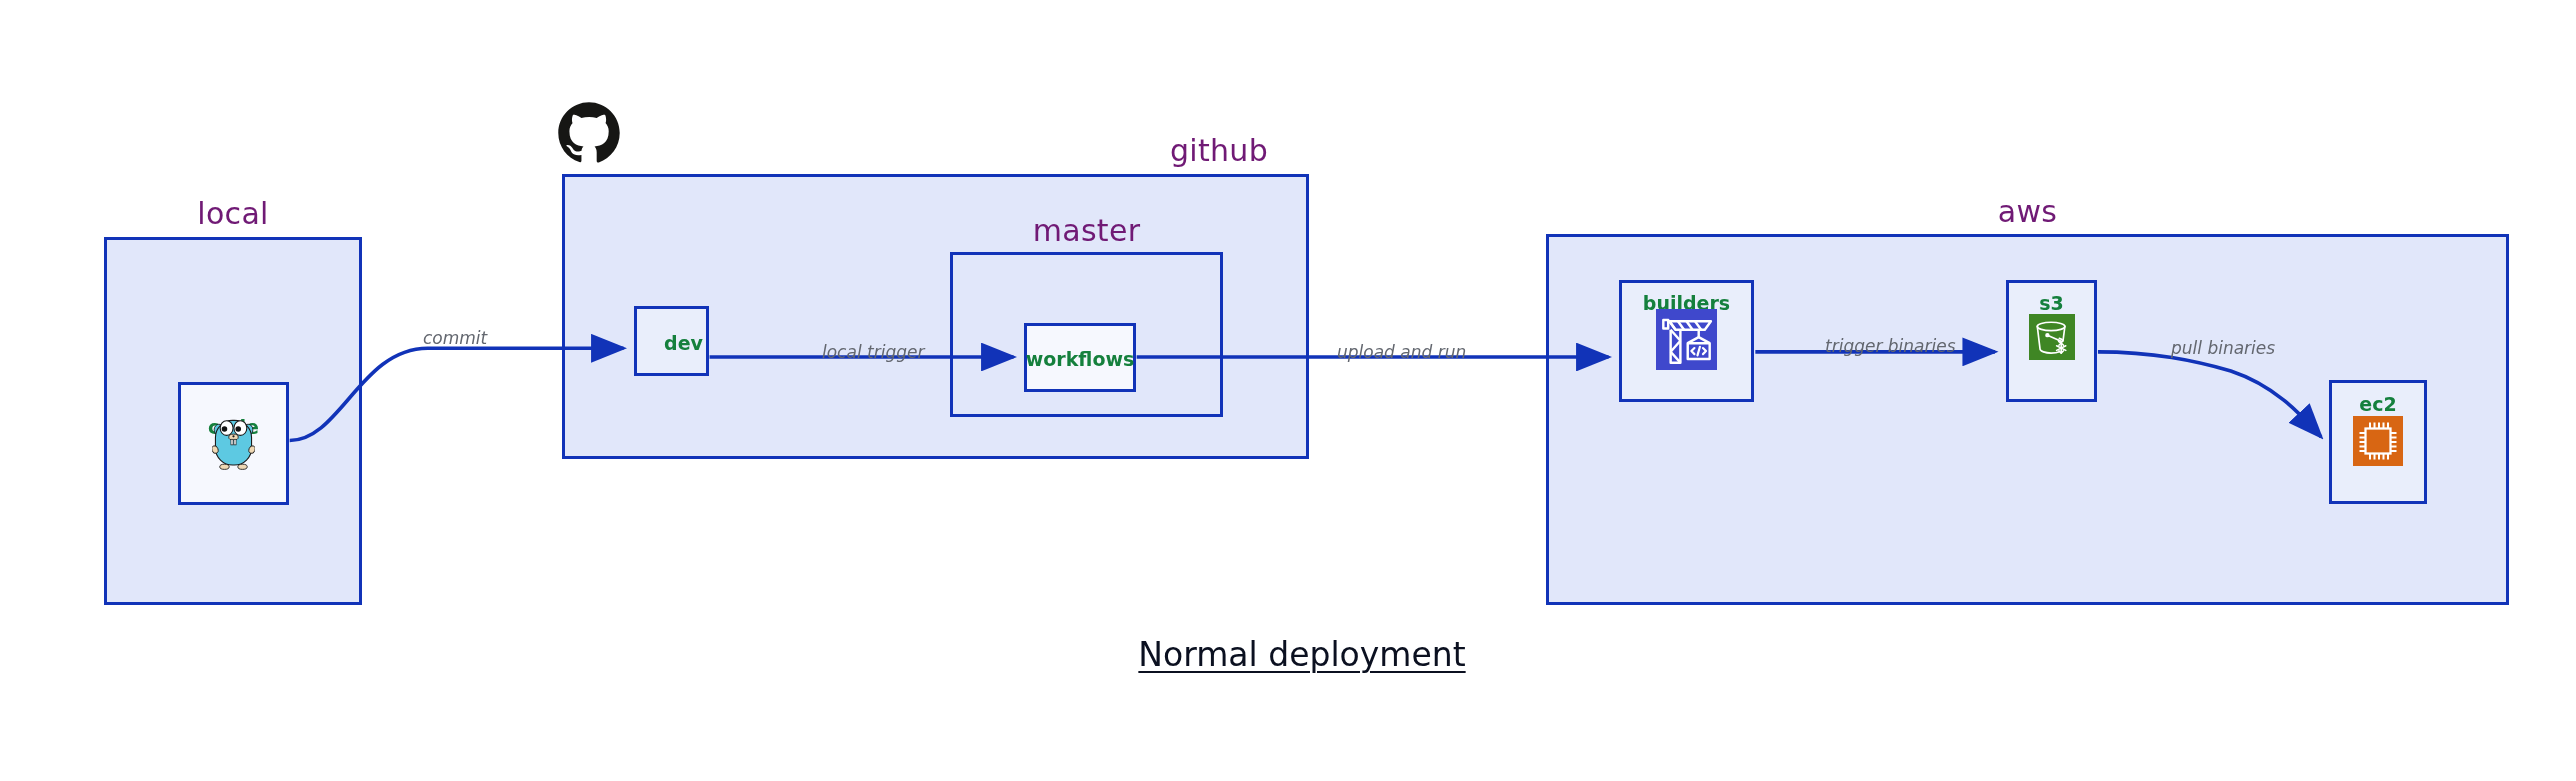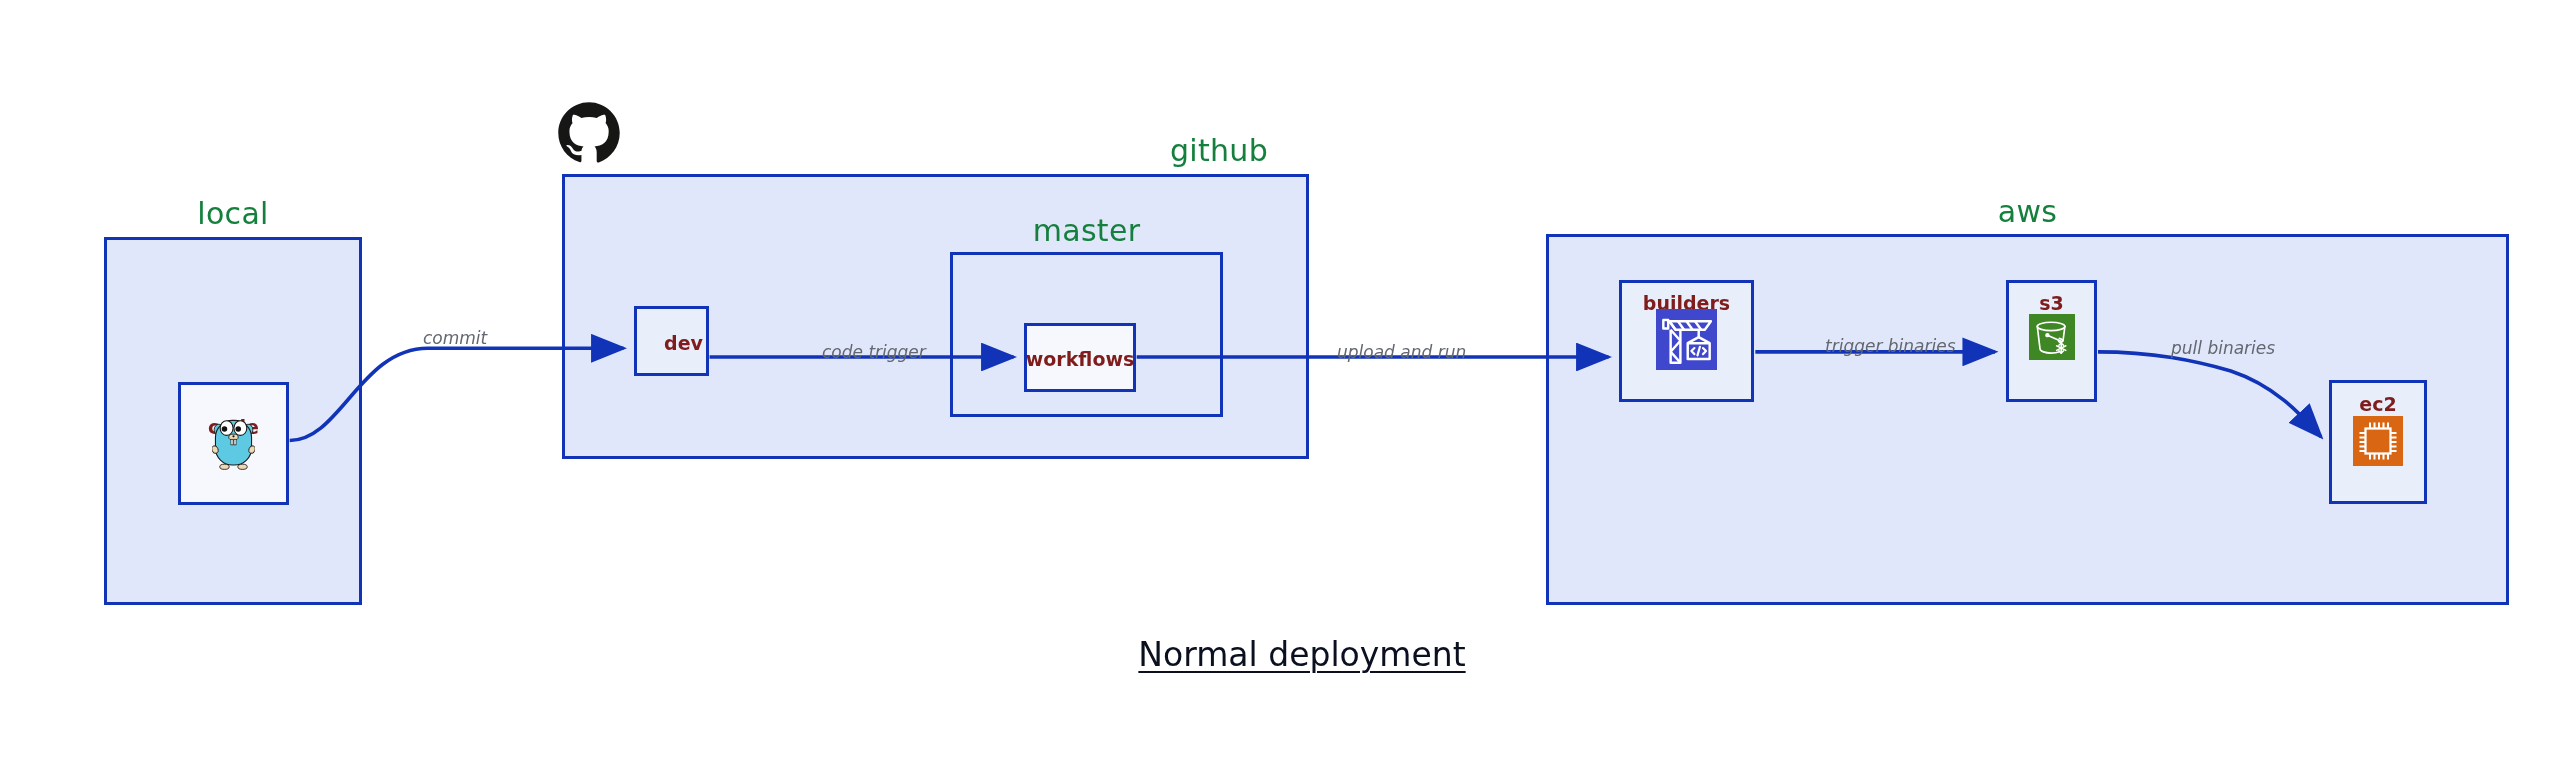--- a/index.html
+++ b/index.html
@@ -20,21 +20,21 @@
 
   
   .group-box {
     position: absolute;
     background: #E1E7FA;
     border: 3.6px solid #1133B8;
     box-sizing: border-box;
   }
   .group-label {
     position: absolute;
-    color: #15803d;
+    color: #701a75;
     font-size: 30px;
     font-weight: 400;
     font-family: "DejaVu Sans", sans-serif;
     letter-spacing: 0.3px;
     white-space: nowrap;
   }
 
   
   .node-box {
     position: absolute;
@@ -43,21 +43,21 @@
     box-sizing: border-box;
   }
   .node-box.white {
     background: #F6F8FE;
   }
   .node-label {
     position: absolute;
     left: 0;
     right: 0;
     text-align: center;
-    color: #7f1d1d;
+    color: #15803d;
     font-size: 19px;
     font-weight: 700;
     font-family: "DejaVu Sans", sans-serif;
     white-space: nowrap;
   }
 
   
   .edge-label {
     position: absolute;
     color: #63676F;
@@ -211,21 +211,21 @@
         <path d="M 562 855 C 660 855 700 676 830 676 L 1210 676" fill="none" stroke="#1133B8" stroke-width="7" marker-end="url(#arrowhead)"></path>
         <path d="M 1377 693 L 1967 693" fill="none" stroke="#1133B8" stroke-width="7" marker-end="url(#arrowhead)"></path>
         <path d="M 2206 693 L 3122 693" fill="none" stroke="#1133B8" stroke-width="7" marker-end="url(#arrowhead)"></path>
         <path d="M 3407 683 L 3872 683" fill="none" stroke="#1133B8" stroke-width="7" marker-end="url(#arrowhead)"></path>
         <path d="M 4072 683 C 4180 683 4260 700 4330 720 C 4420 750 4470 810 4505 848" fill="none" stroke="#1133B8" stroke-width="7" marker-end="url(#arrowhead)"></path>
       </g>
   </svg>
 
   <div id="edge-labels-layer">
       <div class="edge-label" style="left: 423px; top: 328px; box-shadow: none; text-align: center;">commit</div>
-      <div class="edge-label" style="left: 822px; top: 342px; box-shadow: none;">code trigger</div>
+      <div class="edge-label" style="left: 822px; top: 342px; box-shadow: none;">local trigger</div>
       <div class="edge-label" style="left: 1337px; top: 342px; box-shadow: none;">upload and run</div>
       <div class="edge-label" style="left: 1825px; top: 336px; box-shadow: none;">trigger binaries</div>
       <div class="edge-label" style="left: 2171px; top: 338px; box-shadow: none;">pull binaries</div>
     </div>
 
   <div id="free-icons-layer">
       <div class="icon-wrap" style="left: 557px; top: 101px;">
         <svg viewBox="0 0 100 100" width="64" height="64">
         <path fill="#161614" fill-rule="evenodd" d="M50 2C23.5 2 2 23.5 2 50c0 21.2 13.8 39.2 32.9 45.5 2.4.4 3.3-1 3.3-2.3 0-1.2 0-5 0-9-13.4 2.9-16.2-5.6-16.2-5.6-2.2-5.6-5.4-7-5.4-7-4.4-3 .3-2.9.3-2.9 4.8.3 7.4 5 7.4 5 4.3 7.4 11.3 5.3 14 4 .4-3.1 1.7-5.3 3.1-6.5-10.7-1.2-22-5.4-22-23.8 0-5.3 1.9-9.6 5-12.9-.5-1.2-2.2-6.1.5-12.8 0 0 4-1.3 13.2 4.9 3.8-1.1 7.9-1.6 12-1.6 4.1 0 8.2.6 12 1.6 9.2-6.2 13.2-4.9 13.2-4.9 2.6 6.7 1 11.6.5 12.8 3.1 3.4 5 7.6 5 12.9 0 18.5-11.3 22.6-22.1 23.8 1.7 1.5 3.3 4.5 3.3 9 0 6.5 0 11.8 0 13.4 0 1.3.9 2.8 3.3 2.3C84.2 89.2 98 71.2 98 50 98 23.5 76.5 2 50 2z"></path>
       </svg>

